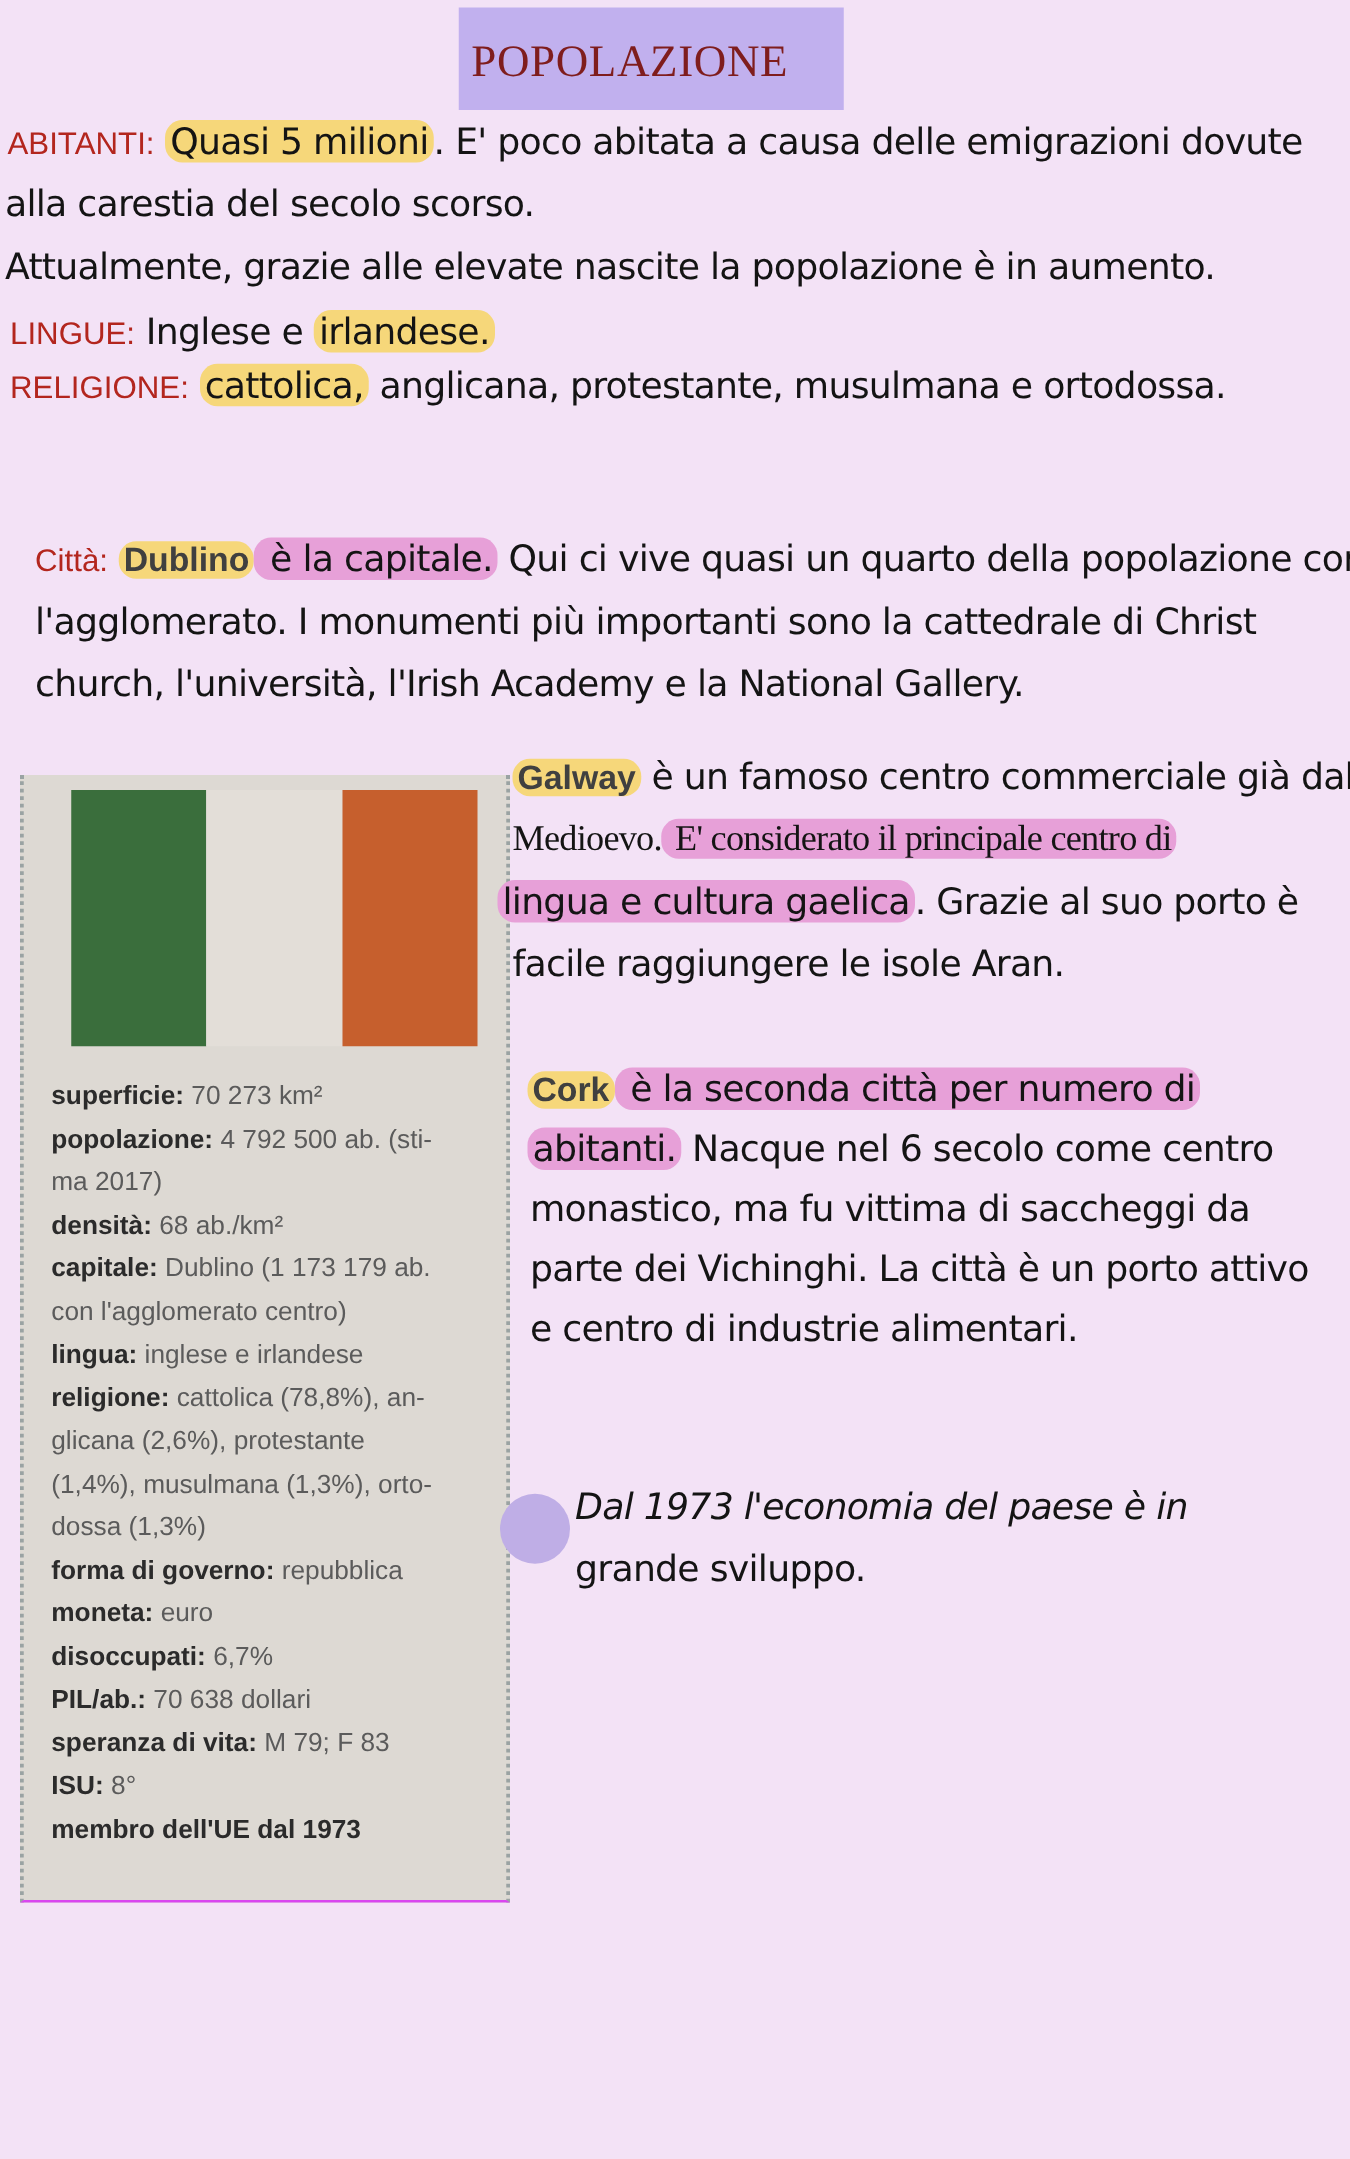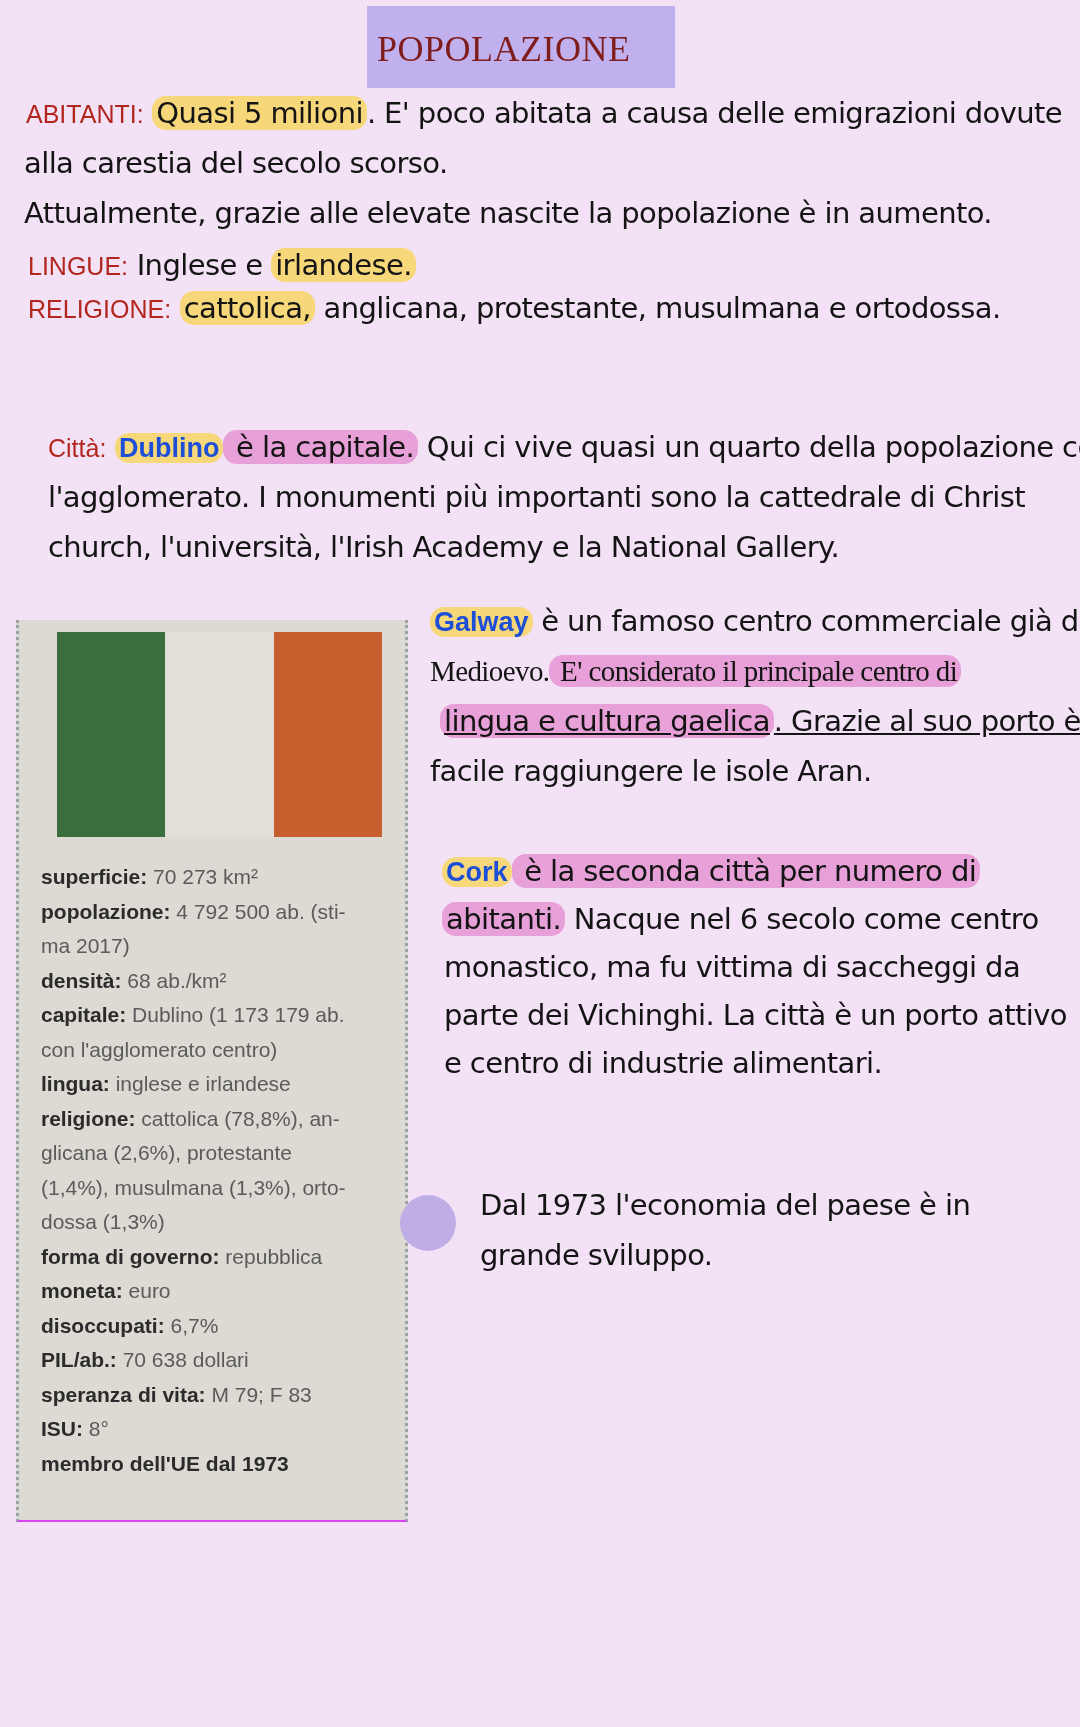--- a/index.html
+++ b/index.html
@@ -4,23 +4,23 @@
 <style>
   html, body { margin: 0; padding: 0; }
   body {
     width: 1080px; height: 1727px;
     background: #f3e2f6;
     position: relative; overflow: hidden;
     font-family: "DejaVu Sans", sans-serif;
     color: #111;
   }
   .abs { position: absolute; }
-  .hand { font-family: "DejaVu Sans", sans-serif; font-size: 29px; letter-spacing: -0.6px; color: #141414; white-space: nowrap; margin-left: 20px; }
+  .hand { font-family: "DejaVu Sans", sans-serif; font-size: 29px; letter-spacing: -0.6px; color: #141414; white-space: nowrap; }
   .label-red { font-family: "Liberation Sans", sans-serif; color: #b3261e; font-size: 25px; letter-spacing: 0; }
-  .city-blue { font-family: "Liberation Sans", sans-serif; font-weight: bold; color: #1d4ed8; font-size: 27px; letter-spacing: 0; }
+  .city-blue { font-family: "Liberation Sans", sans-serif; font-weight: bold; color: #404040; font-size: 27px; letter-spacing: 0; }
   .hl-y { background: #f6d77a; border-radius: 14px; padding: 0 4px; }
   .hl-p { background: #e7a0d8; border-radius: 14px; padding: 0 4px; }
   .title-box {
     left: 367px; top: 6px; width: 308px; height: 82px;
     background: #c1b0ee;
   }
   .title-text {
     position: absolute; left: 10px; top: 22px;
     font-family: Liberation Serif, serif; font-size: 36px; color: #7f1d1d; letter-spacing: 0.5px;
   }
@@ -101,30 +101,30 @@
     <div><b>membro dell'UE dal 1973</b><span></span></div>
   </div>
 </div>
 
 <div class="abs hand line" style="left:410px; top:596px;">
   <span class="city-blue hl-y">Galway</span><span> è un famoso centro commerciale già dal</span>
 </div>
 <div class="abs hand line" style="left:410px; top:646px;font-family:Liberation Serif, serif;">
   <span>Medioevo.</span><span class="hl-p"> E' considerato il principale centro di</span>
 </div>
-<div class="abs hand line" style="left:420px; top:696px;text-decoration:underline;">
+<div class="abs hand line" style="left:398px; top:696px;">
   <span class="hl-p">lingua e cultura gaelica</span><span>. Grazie al suo porto è</span>
 </div>
 <div class="abs hand line" style="left:410px; top:746px;">facile raggiungere le isole Aran.</div>
 
 <div class="abs hand line" style="left:422px; top:846px;">
   <span class="city-blue hl-y">Cork</span><span class="hl-p"> è la seconda città per numero di</span>
 </div>
 <div class="abs hand line" style="left:422px; top:894px;">
   <span class="hl-p">abitanti.</span><span> Nacque nel 6 secolo come centro</span>
 </div>
 <div class="abs hand line" style="left:424px; top:942px;">monastico, ma fu vittima di saccheggi da</div>
 <div class="abs hand line" style="left:424px; top:990px;">parte dei Vichinghi. La città è un porto attivo</div>
 <div class="abs hand line" style="left:424px; top:1038px;">e centro di industrie alimentari.</div>
 
 <div class="abs dot"></div>
-<div class="abs hand line" style="left:460px; top:1180px;">Dal 1973 l'economia del paese è in</div>
+<div class="abs hand line" style="left:460px; top:1180px;font-style:italic;">Dal 1973 l'economia del paese è in</div>
 <div class="abs hand line" style="left:460px; top:1230px;">grande sviluppo.</div>
 
 </body></html>

